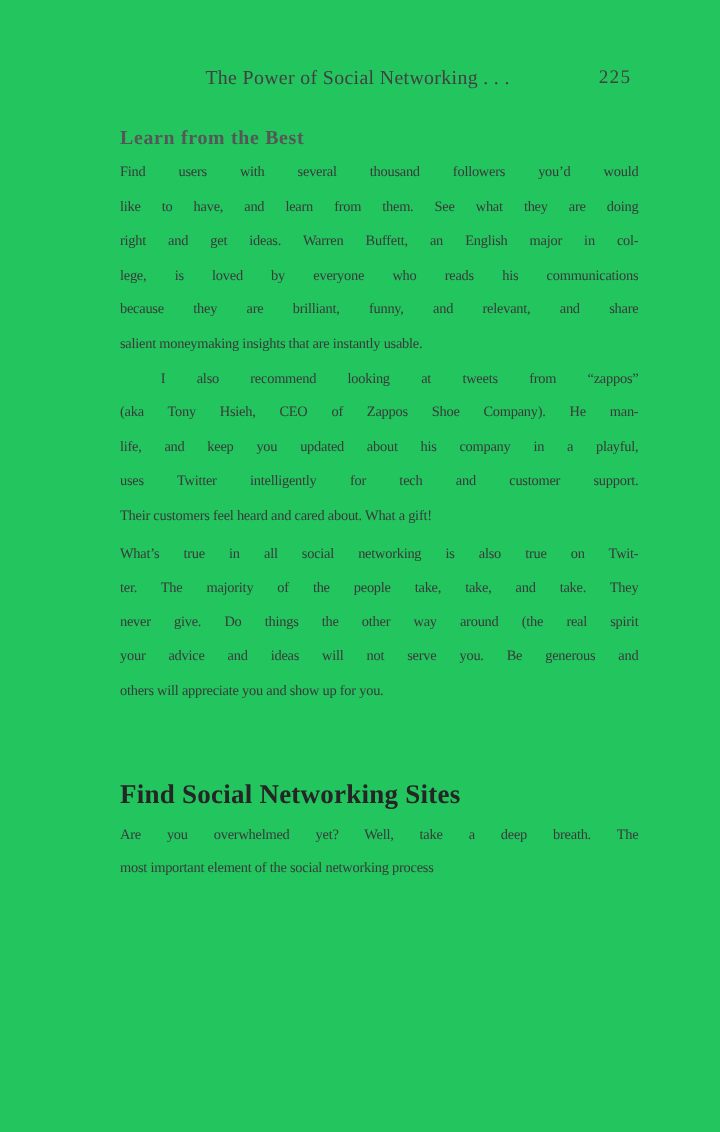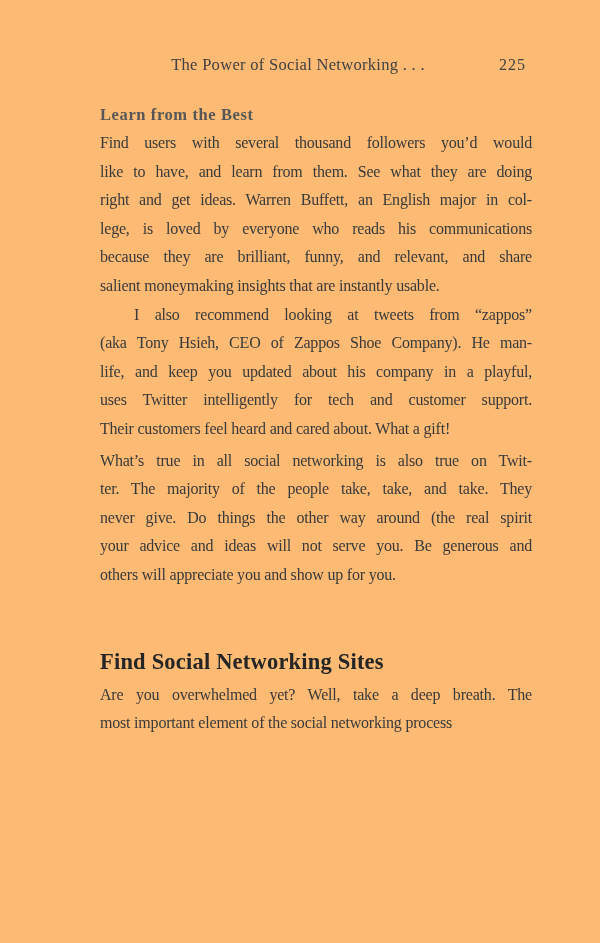--- a/index.html
+++ b/index.html
@@ -11,21 +11,21 @@
     width: 600px;
     height: 943px;
     overflow: hidden;
     font-family: "Liberation Serif", "DejaVu Serif", serif;
     color: #3a3a3a;
   }
   .page {
     position: relative;
     width: 600px;
     height: 943px;
-    background: #fdba74;
+    background: #22c55e;
   }
   .content {
     margin-left: 100px;
     width: 432px;
   }
   
   .running-header {
     position: relative;
     padding-top: 56px;
     height: 20px;
@@ -68,21 +68,21 @@
     letter-spacing: 0.2px;
     color: #252525;
   }
   
   .para { margin: 5px 0 0 0; }
   .para.tight { margin-top: 0; }
   .para.after-head { margin-top: 5px; }
   .para.p3 { margin-top: 3px; }
   .para.p4 { margin-top: 4px; }
   .line {
-    font-size: 16px;
+    font-size: 12px;
     line-height: 28.6px;
     letter-spacing: -0.2px;
     text-align: justify;
     text-align-last: justify;
     white-space: normal;
     color: #3a3a3a;
   }
   .line.last {
     text-align-last: left;
   }

